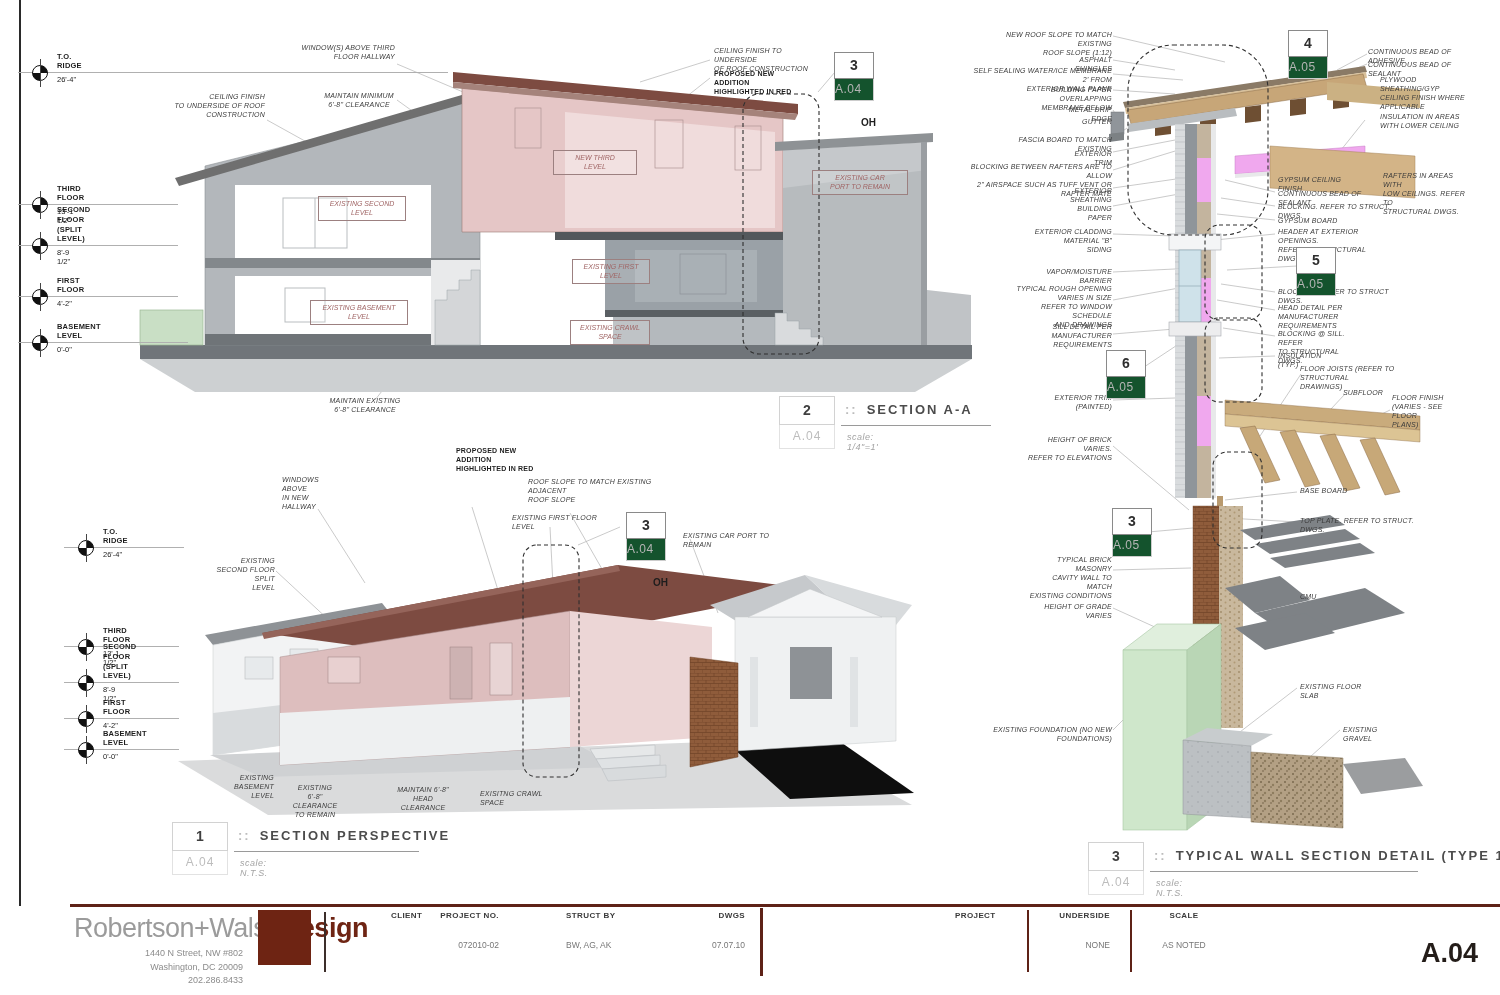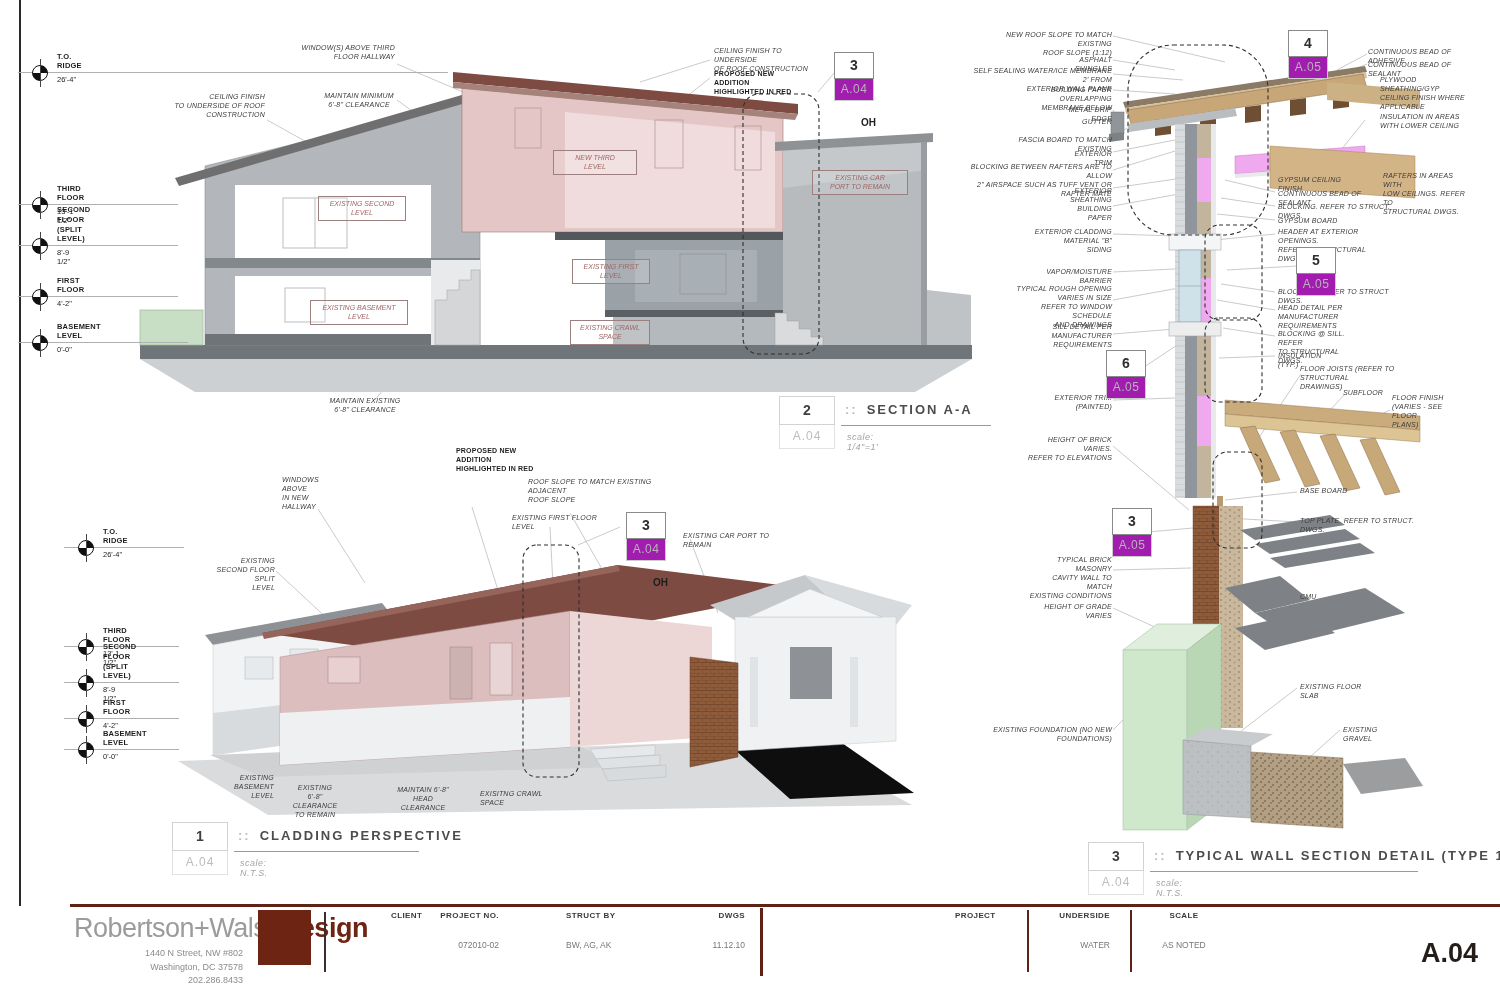--- a/index.html
+++ b/index.html
@@ -20,21 +20,21 @@
       border:1px solid #111;box-sizing:border-box;
       background:conic-gradient(#111 0 90deg,#fff 90deg 180deg,#111 180deg 270deg,#fff 270deg 360deg)}
   .lvl-circle::after{content:"";position:absolute;left:7px;top:-7px;width:1px;height:28px;background:#444}
   .lvl-label{position:absolute;left:25px;bottom:10px;font:bold 7.5px/1.3 "Liberation Sans",sans-serif;
       color:#1d1d1d;white-space:pre-line;letter-spacing:.2px}
   .lvl-elev{position:absolute;left:25px;top:10px;font:7.5px "Liberation Sans",sans-serif;color:#222}
   
   .dmarker{position:absolute;width:40px}
   .dm-num{height:25px;border:1px solid #8a8a8a;background:#fff;text-align:center;
       font:bold 14px/25px "Liberation Sans",sans-serif;color:#2e2e2e}
-  .dm-sheet{height:21px;border:1px solid #cccccc;border-top:none;background:#a21caf;text-align:center;
+  .dm-sheet{height:21px;border:1px solid #cccccc;border-top:none;background:#14532d;text-align:left;
       font:12px/21px "Liberation Sans",sans-serif;color:#b5b5b5;letter-spacing:.5px}
   .dm-sub{position:absolute;right:-2px;top:65px;font:bold 10px "Liberation Sans",sans-serif;color:#1d1d1d}
   
   .vt{position:absolute}
   .vt .box{width:54px;height:27px;border:1px solid #d2d2d2;background:#fff;text-align:center;
       font:bold 14px/27px "Liberation Sans",sans-serif;color:#3f3f3f}
   .vt .box2{width:54px;height:23px;border:1px solid #e2e2e2;border-top:none;background:#fff;
       text-align:center;font:12px/23px "Liberation Sans",sans-serif;color:#bdbdbd;letter-spacing:1px}
   .vt .name{position:absolute;left:66px;top:6px;font:bold 13px "Liberation Sans",sans-serif;
       color:#4c4c4c;letter-spacing:2px;white-space:nowrap}
@@ -316,66 +316,66 @@
   <div class="vt" style="left:779px;top:396px">
     <div class="box">2</div>
     <div class="box2">A.04</div>
     <div class="name"><span class="sep">::</span><span>SECTION A-A</span></div>
     <div class="rule" style="width:150px"></div>
     <div class="scale">scale: 1/4"=1'</div>
   </div>
   <div class="vt" style="left:172px;top:822px">
     <div class="box">1</div>
     <div class="box2">A.04</div>
-    <div class="name"><span class="sep">::</span><span>CLADDING PERSPECTIVE</span></div>
+    <div class="name"><span class="sep">::</span><span>SECTION PERSPECTIVE</span></div>
     <div class="rule" style="width:185px"></div>
     <div class="scale">scale: N.T.S.</div>
   </div>
   <div class="vt" style="left:1088px;top:842px">
     <div class="box">3</div>
     <div class="box2">A.04</div>
     <div class="name"><span class="sep">::</span><span>TYPICAL WALL SECTION DETAIL (TYPE 1)</span></div>
     <div class="rule" style="width:268px"></div>
     <div class="scale">scale: N.T.S.</div>
   </div>
 
   <div class="left-edge"></div>
   <div class="tb-topline"></div>
   <div class="brand"><span>Robertson+Walsh</span><span class="red">Design</span></div>
   <div class="addr">
     <div>1440 N Street, NW #802</div>
-    <div>Washington, DC 37578</div>
+    <div>Washington, DC 20009</div>
     <div>202.286.8433</div>
   </div>
   <div class="red-square"></div>
   <div class="vline" style="left:324px;top:912px;width:2px;height:60px"></div>
 
   <div class="fld" style="left:391px;top:911px">
     <div class="lab">CLIENT</div>
   </div>
   <div class="fld r" style="left:404px;top:911px;width:95px">
     <div class="lab">PROJECT NO.</div>
     <div class="val">072010-02</div>
   </div>
   <div class="fld" style="left:566px;top:911px">
     <div class="lab">STRUCT BY</div>
     <div class="val">BW, AG, AK</div>
   </div>
   <div class="fld r" style="left:690px;top:911px;width:55px">
     <div class="lab">DWGS</div>
-    <div class="val">11.12.10</div>
+    <div class="val">07.07.10</div>
   </div>
   <div class="vline red" style="left:760px;top:908px;width:3px;height:68px"></div>
   <div class="fld" style="left:955px;top:911px">
     <div class="lab">PROJECT</div>
   </div>
   <div class="vline red" style="left:1027px;top:910px;width:2px;height:62px"></div>
   <div class="fld r" style="left:1040px;top:911px;width:70px">
     <div class="lab">UNDERSIDE</div>
-    <div class="val">WATER</div>
+    <div class="val">NONE</div>
   </div>
   <div class="vline red" style="left:1130px;top:910px;width:2px;height:62px"></div>
   <div class="fld c" style="left:1148px;top:911px;width:72px">
     <div class="lab">SCALE</div>
     <div class="val">AS NOTED</div>
   </div>
   <div class="sheet-no">A.04</div>
 
 <div class="callout" style="left: 300px; top: 43px; width: 95px; text-align: right;">WINDOW(S) ABOVE THIRD
 FLOOR HALLWAY</div>

